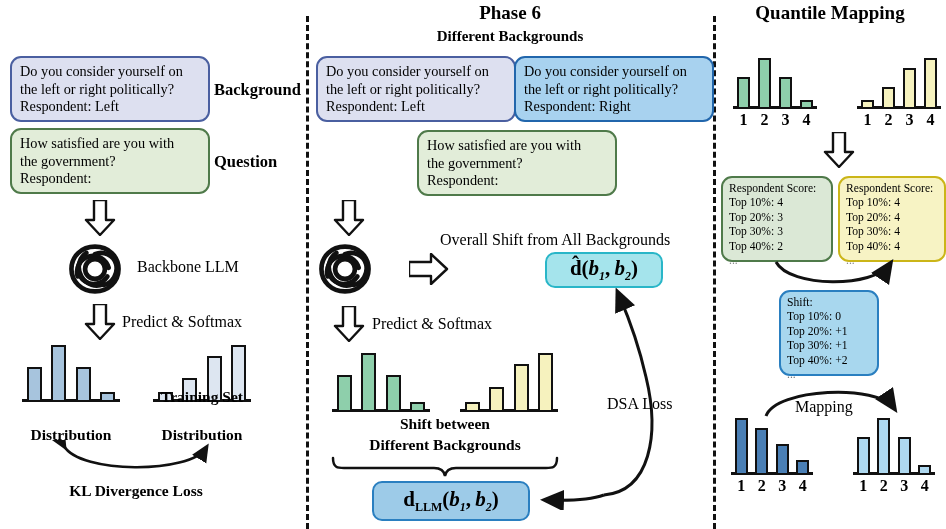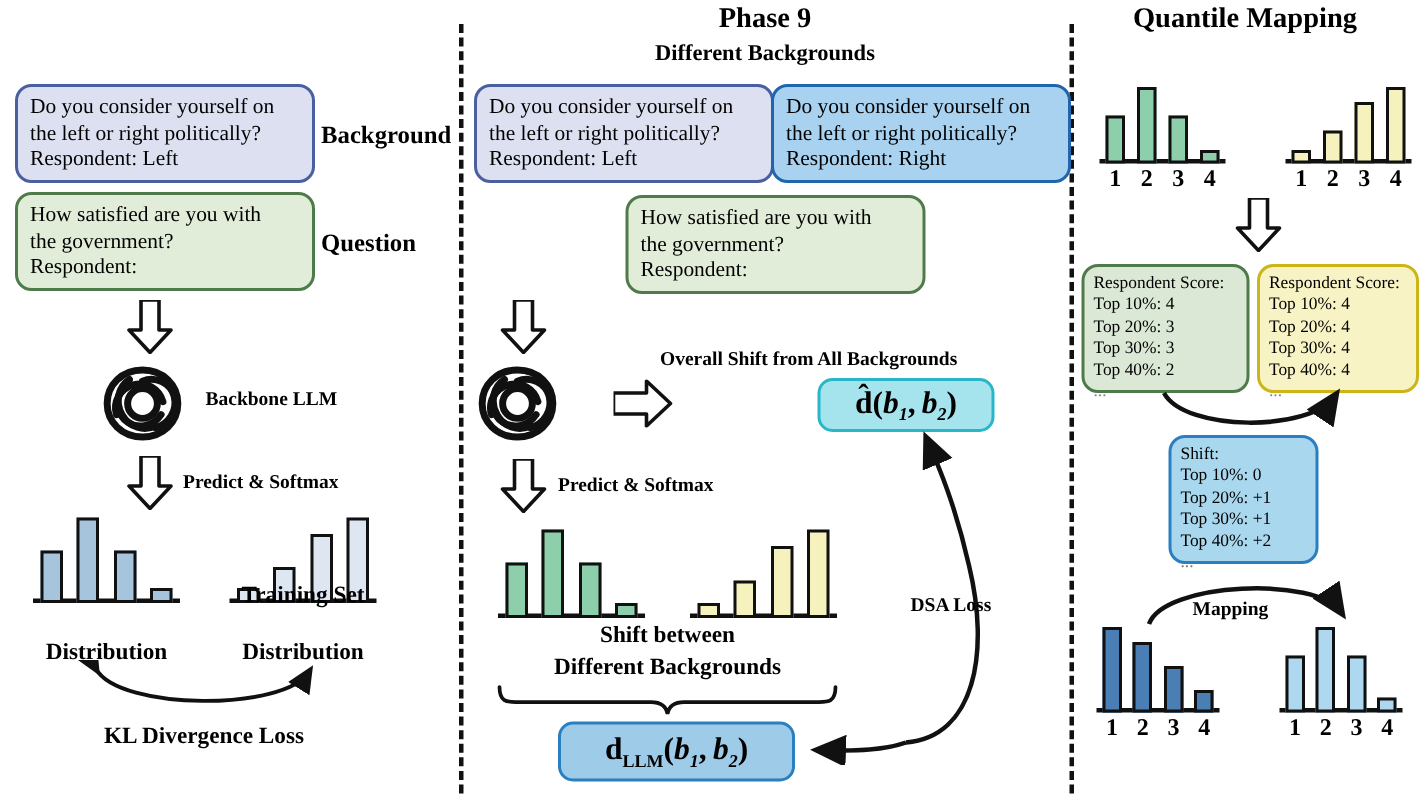--- a/index.html
+++ b/index.html
@@ -21,21 +21,21 @@
   .pbox div{white-space:nowrap;}
   .bg-left{background:#dde0f0;border:2.2px solid #4a5fa0;}
   .bg-right{background:#a8d2ef;border:2.2px solid #2166ac;}
   .q-box{background:#e2edd9;border:2.2px solid #4f7a4a;}
 
   
   .side-label{font-weight:bold;font-size:16.5px;white-space:nowrap;}
 
   
   .cap{font-weight:bold;font-size:15.5px;white-space:nowrap;text-align:center;}
-  .cap-lg{font-weight:bold;font-size:13px;white-space:nowrap;}
+  .cap-lg{font-weight:normal;font-size:16px;white-space:nowrap;}
 
   
   .chart{position:absolute;}
   .bar{position:absolute;bottom:0;border:2px solid #111;box-sizing:border-box;}
   .axis{position:absolute;left:0;right:0;bottom:0;height:3px;background:#111;}
   .ticklab{position:absolute;font-weight:bold;font-size:16px;text-align:center;}
 
   
   .pill{box-sizing:border-box;border-radius:10px;display:flex;
         align-items:center;justify-content:center;white-space:nowrap;}
@@ -55,21 +55,21 @@
   .sc-blue{background:#a8d7ee;border:2.2px solid #2a7fc0;}
 </style>
 </head>
 <body>
 
 <div id="root">
 
   <div class="abs divider" style="left:306px;top:16px;height:513px;"></div>
   <div class="abs divider" style="left:713px;top:16px;height:513px;"></div>
 
-  <div class="abs panel-title" style="left:440px;top:2px;width:140px;">Phase 9</div>
+  <div class="abs panel-title" style="left:440px;top:2px;width:140px;">Phase 6</div>
   <div class="abs sub-title" style="left:410px;top:28px;width:200px;">Different Backgrounds</div>
   <div class="abs panel-title" style="left:725px;top:2px;width:210px;">Quantile Mapping</div>
 
   <div class="abs pbox bg-left" style="left:10px;top:56px;width:200px;height:66px;">
     <div>Do you consider yourself on</div>
     <div>the left or right politically?</div>
     <div>Respondent: Left</div>
   </div>
   <div class="abs side-label" style="left:214px;top:80px;">Background</div>
 

